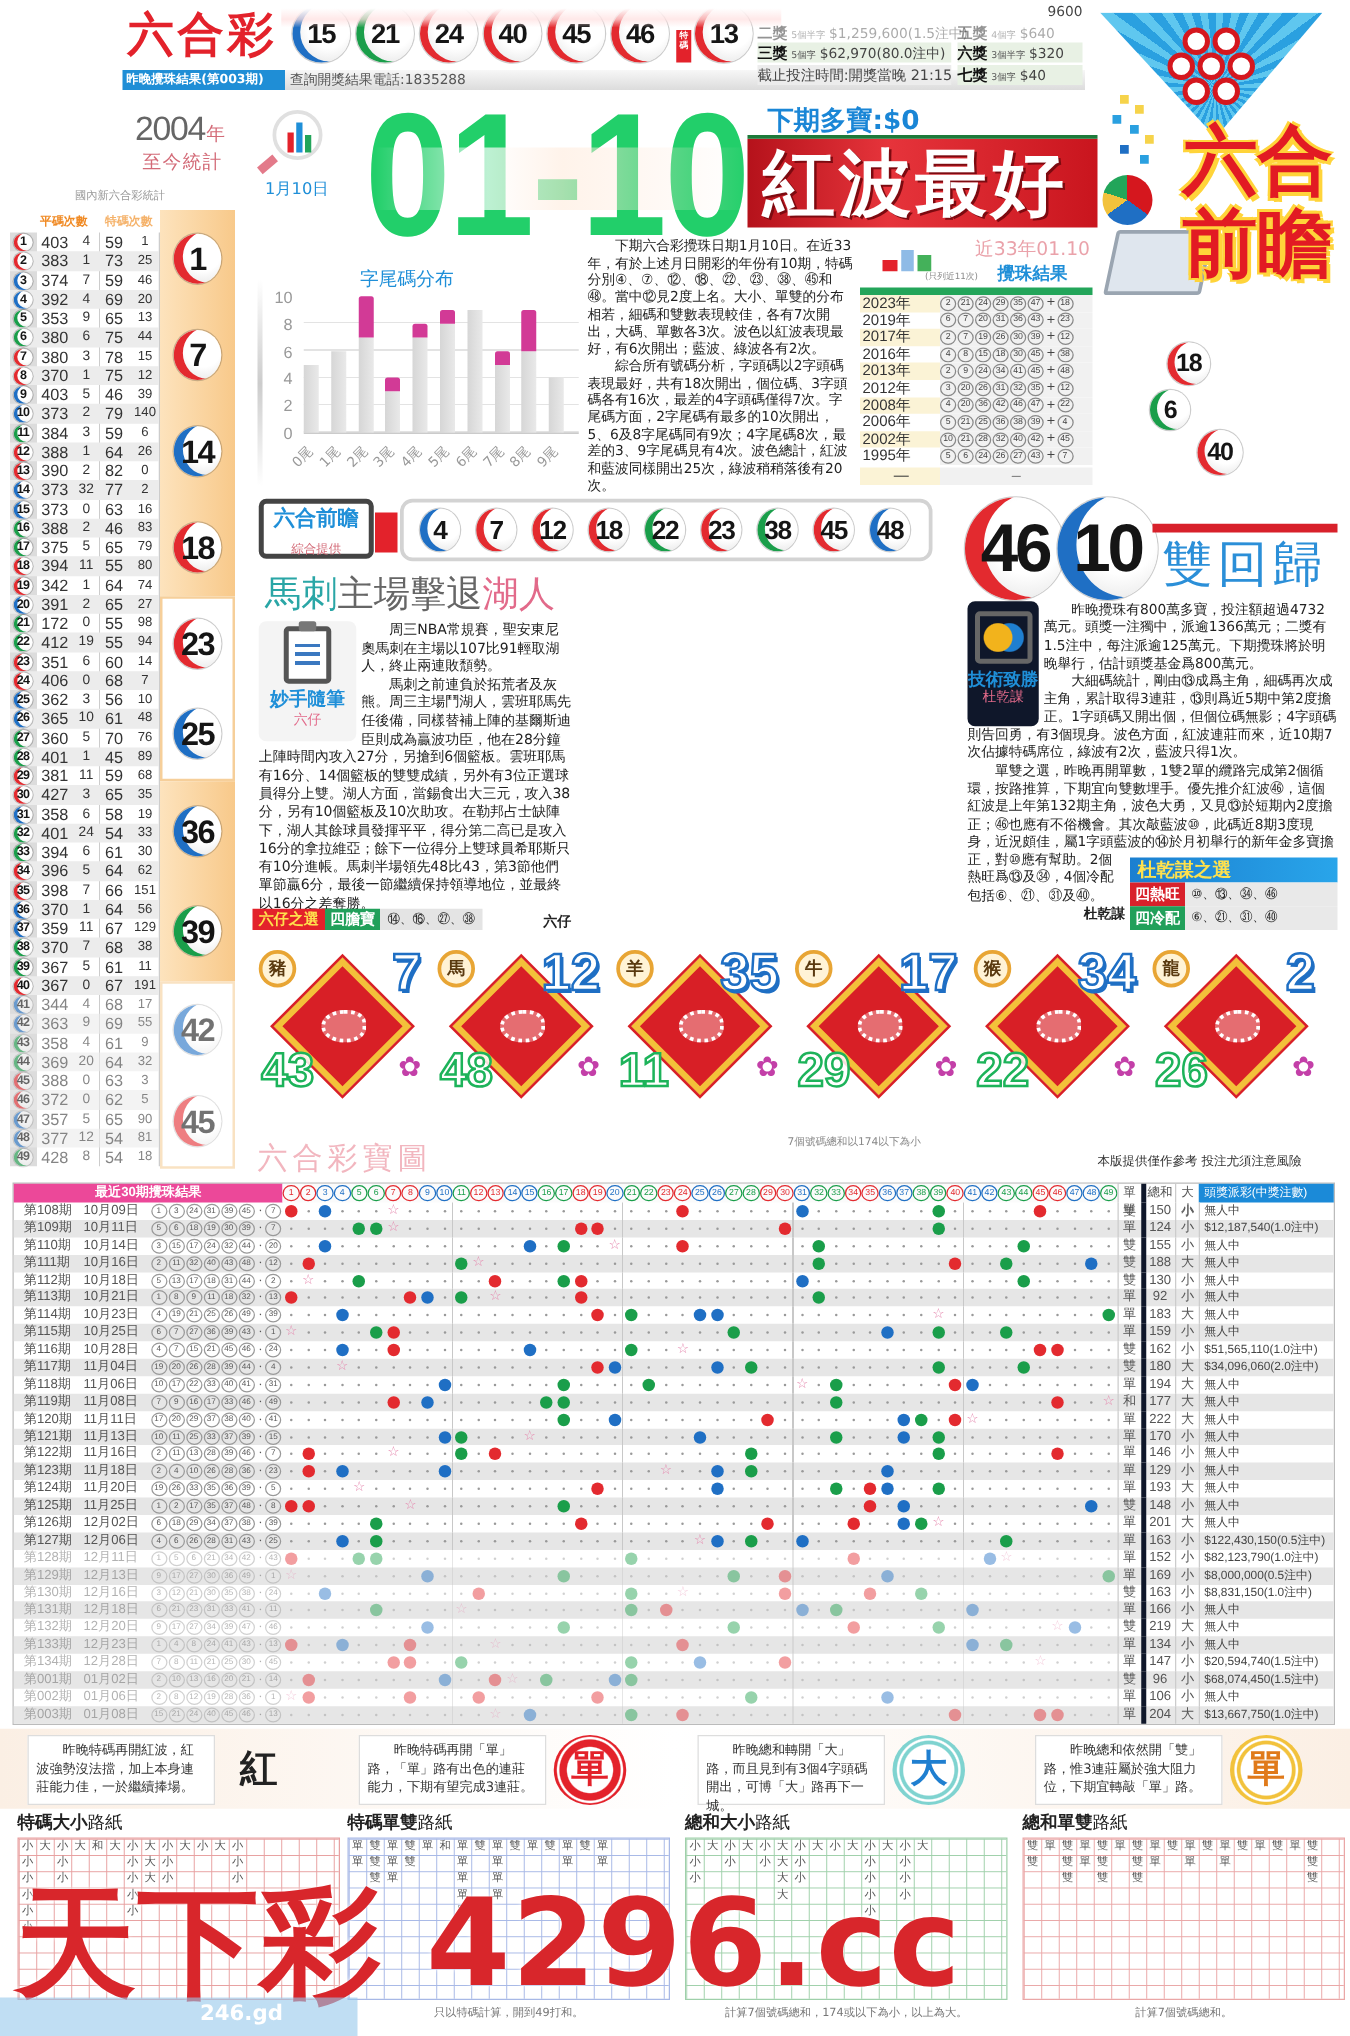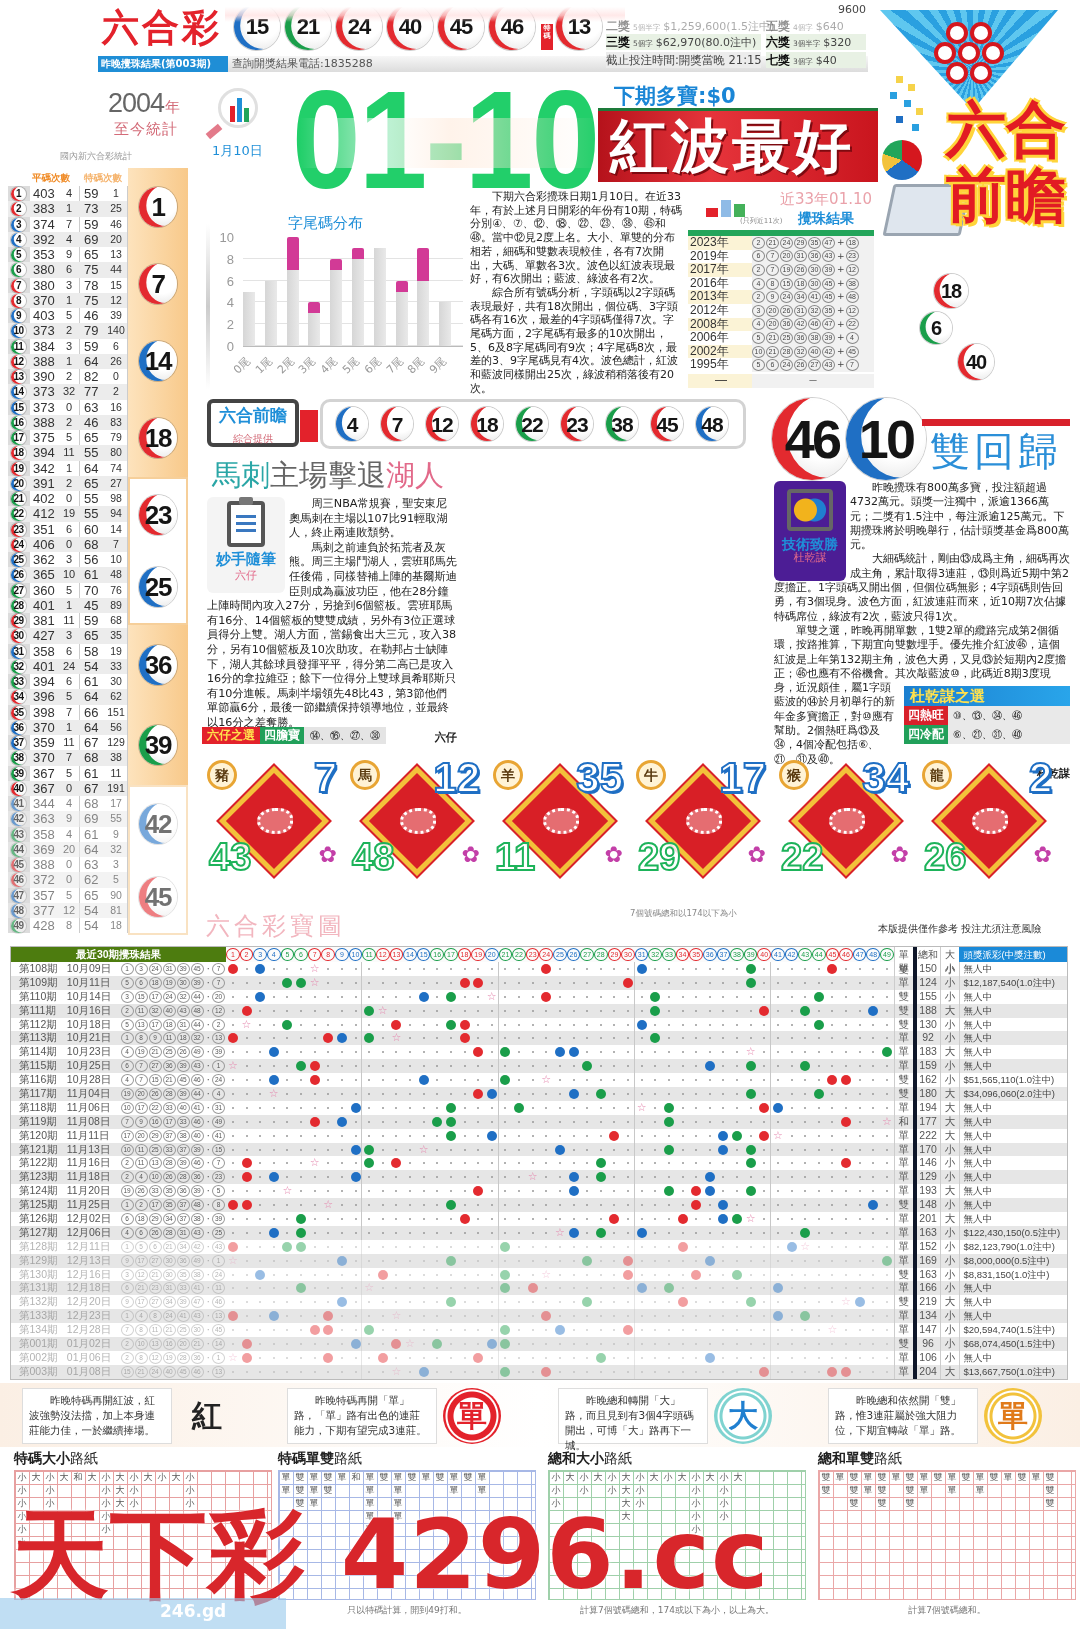--- a/index.html
+++ b/index.html
@@ -98,21 +98,21 @@
 .sig{float:right;font-weight:bold}
 .pickbar{left:202px;top:727px;height:17px;display:flex;font-size:12px;line-height:17px;white-space:nowrap}
 .pickbar .l1{background:#e3222b;color:#ffe14d;font-weight:bold;padding:0 5px}
 .pickbar .l2{background:#21a05a;color:#fff;font-weight:bold;padding:0 4px}
 .pickbar .nn{background:#e4e4e4;padding:0 6px;font-size:10px}
 .tball1{left:772px;top:398px;width:80px;height:82px;font-size:54px}
 .tball2{left:846px;top:398px;width:80px;height:82px;font-size:54px}
 .tredbar{left:922px;top:419px;width:148px;height:7px;background:#d8212b}
 .thead{left:930px;top:424px;font-size:40px;color:#2b8fd8;letter-spacing:4px}
 .art3{left:774px;top:481px;width:296px;font-size:11px;line-height:14.3px}
-.icbox2{float:left;width:72px;height:100px;margin-right:4px;text-align:center;background:#4c1d95;border-radius:6px}
+.icbox2{float:left;width:57px;height:100px;margin-right:4px;text-align:center;background:#0f172a;border-radius:6px}
 .venn{display:block;margin:8px auto 6px;width:46px;height:42px;border:4px solid #666;border-radius:4px;background:radial-gradient(circle at 38% 50%,#f2b31c 0 11px,transparent 12px),radial-gradient(circle at 62% 50%,#1f7fd0 0 11px,transparent 12px)}
 .icbox2 b{display:block;font-size:14px;color:#1f8fd8}
 .icbox2 span{font-size:11px;color:#e26a8a}
 .spacer{float:right;width:0;height:205px}
 .pickpanel{float:right;clear:right;width:166px;height:58px;margin-left:4px}
 .pp-title{height:20px;background:linear-gradient(90deg,#1b7fd0,#29a5ea);color:#ffe14d;font-size:15px;font-weight:700;line-height:20px;padding-left:6px;text-indent:0}
 .pp-row{display:flex;height:19px;line-height:19px;text-indent:0}
 .pp-row .lb{width:44px;color:#fff;font-weight:bold;font-size:12px;text-align:center}
 .pp-row:nth-child(2) .lb{background:#d8212b}.pp-row:nth-child(3) .lb{background:#21a05a}
 .pp-row .nn{flex:1;background:#e9e9e9;font-size:10px;padding-left:5px}
@@ -124,21 +124,21 @@
 .zan{position:absolute;left:2px;top:2px;width:30px;height:30px;border-radius:50%;border:3px solid #e8a534;background:#fff3d6;font-size:14px;font-weight:bold;text-align:center;line-height:24px;color:#5a3a10}
 .znum{position:absolute;right:8px;top:-4px;font-family:"Liberation Sans",sans-serif;font-size:42px;font-weight:900;color:#fff;-webkit-text-stroke:2px #1f6fc4;text-shadow:2px 2px 0 #1f6fc4}
 .zsub{position:absolute;left:4px;top:78px;font-family:"Liberation Sans",sans-serif;font-size:38px;font-weight:900;color:rgba(255,255,255,.85);-webkit-text-stroke:2px #1db35a}
 .zfl{position:absolute;right:8px;top:84px;font-size:22px;color:#c33fa8}
 
 .bmap{left:206px;top:910px;font-size:24px;color:#f2b6bf;letter-spacing:4px}
 .sumnote{left:630px;top:908px;font-size:8.5px;color:#888}
 .disc{left:878px;top:922px;font-size:10px;color:#333}
 .rt{left:10px;top:946px;width:1058px;border:1px solid #bbb;font-family:"Liberation Sans",sans-serif}
 .thdr{display:flex;height:15px;line-height:15px;font-size:10.5px}
-.thdr .tl{width:216px;background:#4d7c0f;color:#fff;text-align:center;font-weight:bold}
+.thdr .tl{width:216px;background:#ec4899;color:#fff;text-align:center;font-weight:bold}
 .thdr .tg{width:668px;display:flex;background:#fbfbfb}
 .gh{width:13.63px;height:13px;margin-top:1px;border:1px solid var(--wc);border-radius:50%;font-size:7px;line-height:11px;text-align:center;color:var(--wc)}
 .thdr .c1,.trow .c1{width:19px;text-align:center;border-left:1px solid #ccc}
 .thdr .c2,.trow .c2{width:27px;text-align:center;border-left:4px solid #0f172a}
 .thdr .c3,.trow .c3{width:20px;text-align:center;border-left:1px solid #ccc}
 .thdr .c4{width:108px;background:#1b8ad8;color:#fff;padding-left:4px;font-size:9.5px;white-space:nowrap;overflow:hidden}
 .thdr .c1,.thdr .c2,.thdr .c3{color:#555;font-size:10px}
 .trow{display:flex;height:13.9px;line-height:13.9px;font-size:10.5px;color:#555}
 .trow:nth-child(even){background:#e6e6e6}
 .tl2{width:216px;display:flex;white-space:nowrap;overflow:hidden}
@@ -375,21 +375,21 @@
   </div>
   <div class="srow">
    <span class="ball sball w-blue">20</span>
    <span class="spm">391</span>
    <span class="spmm">2</span>
    <span class="stm">65</span>
    <span class="stmm">27</span>
   </div>
   <div class="srow">
    <span class="ball sball w-green">21</span>
-   <span class="spm">402</span>
+   <span class="spm">172</span>
    <span class="spmm">0</span>
    <span class="stm">55</span>
    <span class="stmm">98</span>
   </div>
   <div class="srow">
    <span class="ball sball w-green">22</span>
    <span class="spm">412</span>
    <span class="spmm">19</span>
    <span class="stm">55</span>
    <span class="stmm">94</span>

